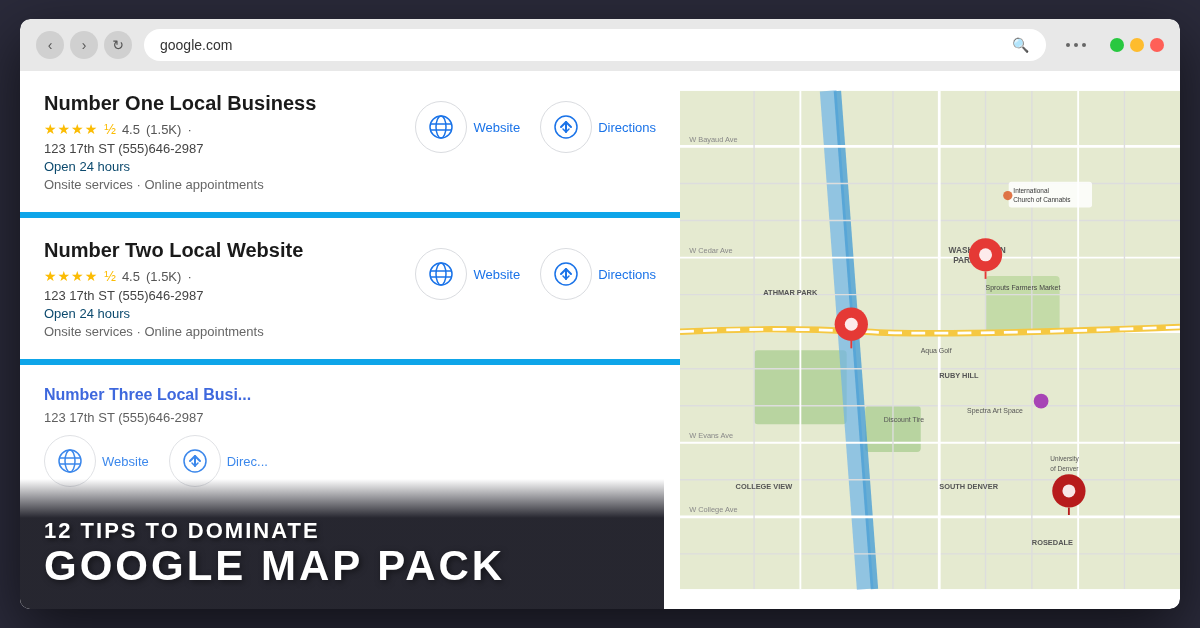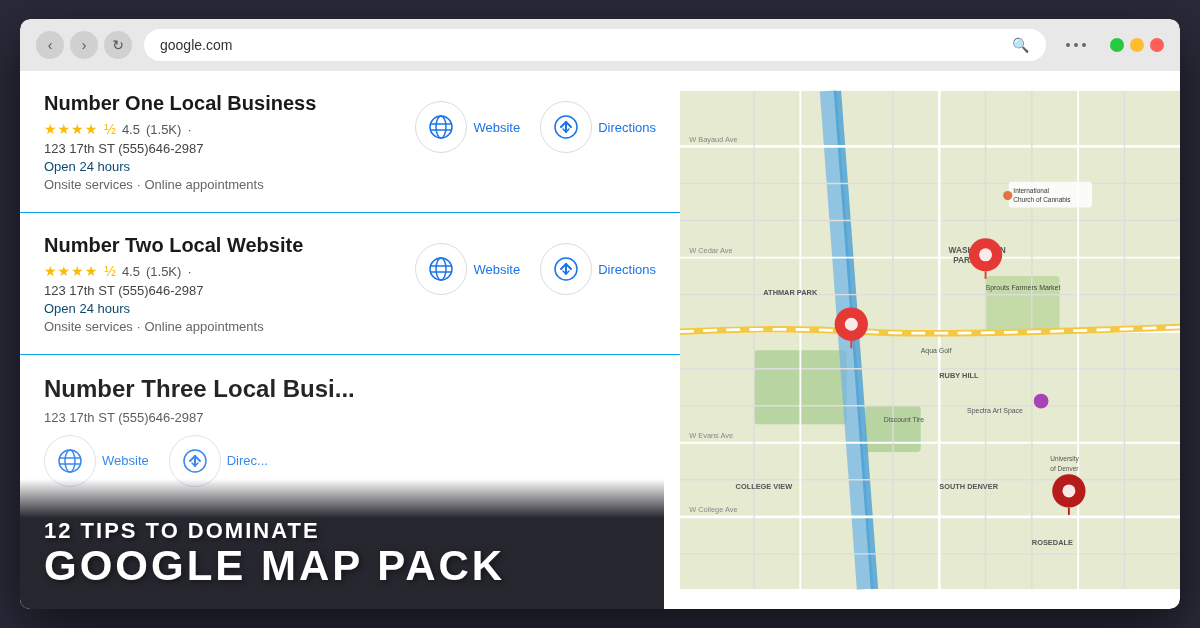--- a/index.html
+++ b/index.html
@@ -118,21 +118,21 @@
     .search-results {
       width: 660px;
       background: white;
       overflow: hidden;
       flex-shrink: 0;
       position: relative;
     }
 
     .result-item {
       padding: 20px 24px 20px 24px;
-      border-bottom: 1px solid #0ea5e9;
+      border-bottom: 6px solid #0ea5e9;
       display: flex;
       gap: 4px;
       align-items: flex-start;
     }
 
     .result-info {
       flex: 1;
     }
 
     .result-name {
@@ -233,23 +233,23 @@
       height: 26px;
     }
 
     
     .result-item-partial {
       padding: 20px 24px 10px 24px;
       opacity: 0.85;
     }
 
     .partial-name {
-      font-size: 24px;
+      font-size: 16px;
       font-weight: 700;
-      color: #000000;
+      color: #1d4ed8;
       margin-bottom: 6px;
     }
 
     .partial-address {
       font-size: 13px;
       color: #444;
     }
 
     
     .bottom-overlay {

